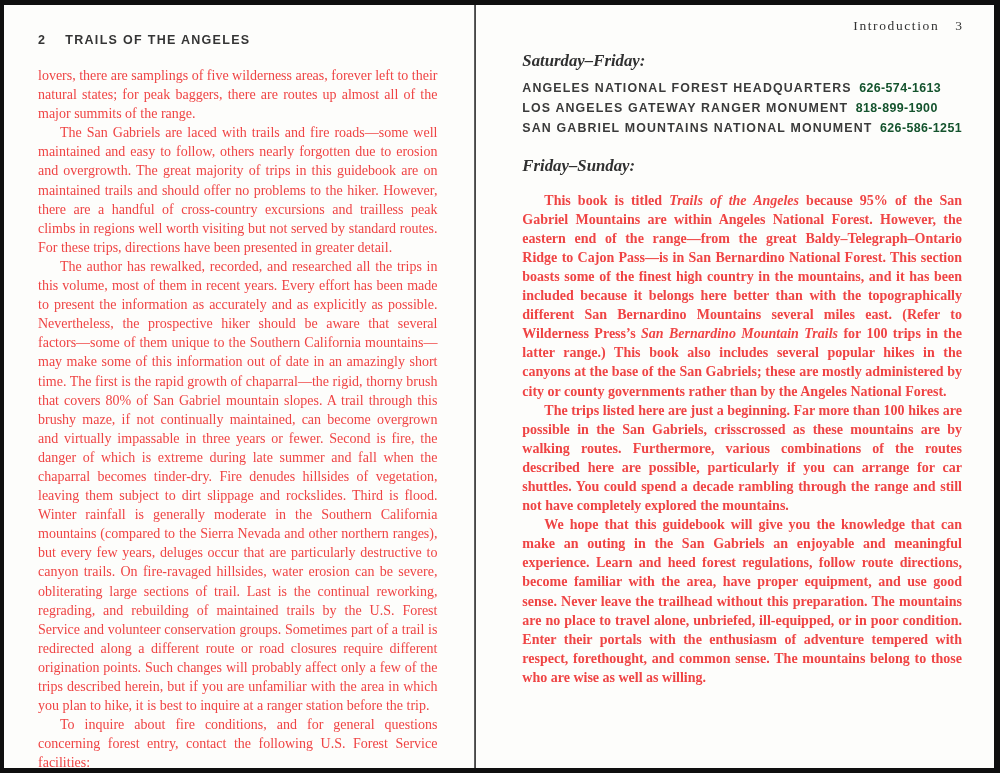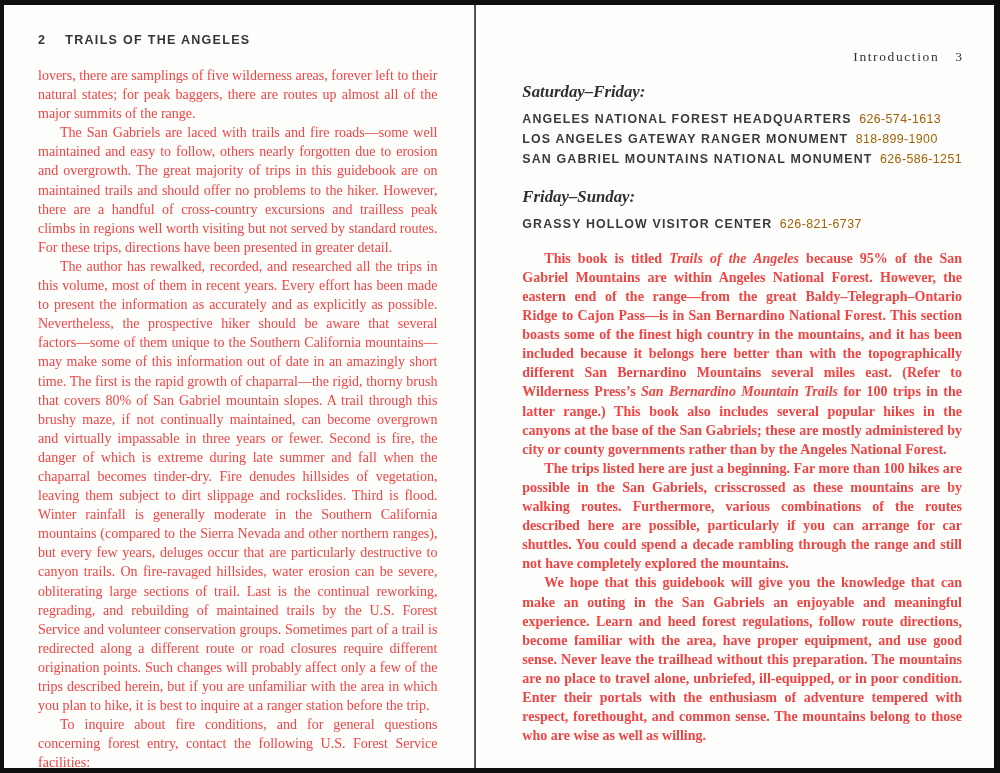--- a/index.html
+++ b/index.html
@@ -28,21 +28,21 @@
   .page-left {
     width: 496px;
     padding: 28px 37px 0 34px;
   }
   .spine {
     width: 2px;
     background: linear-gradient(to right, #6a6a6a, #3c3c3c);
   }
   .page-right {
     flex: 1;
-    padding: 44px 32px 0 46px;
+    padding: 13px 32px 0 46px;
   }
   
   .running-head {
     height: 15px;
     margin-bottom: 18px;
     white-space: nowrap;
   }
   .rh-left {
     font-family: "Liberation Sans", sans-serif;
     font-size: 12.5px;
@@ -87,23 +87,23 @@
     font-size: 12.4px;
     line-height: 20.2px;
     white-space: nowrap;
   }
   .fac-name {
     font-weight: 700;
     letter-spacing: 1.15px;
     color: #3a3a3a;
   }
   .fac-phone {
-    font-weight: 400;
+    font-weight: 700;
     letter-spacing: 0.4px;
-    color: #a16207;
+    color: #14532d;
     margin-left: 4px;
   }
   .right-paras { margin-top: 15px; font-weight: bold; }
 </style>
 </head>
 <body>
 
 <div class="spread">
 
   <div class="page page-left">
@@ -135,24 +135,20 @@
       <div class="facility">
         <span class="fac-name">LOS ANGELES GATEWAY RANGER MONUMENT</span>
         <span class="fac-phone">818-899-1900</span>
       </div>
       <div class="facility">
         <span class="fac-name">SAN GABRIEL MOUNTAINS NATIONAL MONUMENT</span>
         <span class="fac-phone">626-586-1251</span>
       </div>
 
       <div class="sched-heading">Friday–Sunday:</div>
-      <div class="facility">
-        <span class="fac-name">GRASSY HOLLOW VISITOR CENTER</span>
-        <span class="fac-phone">626-821-6737</span>
-      </div>
     </div>
 
     <div class="bodytext right-paras">
       <p class="indent"><span>This book is titled </span><i>Trails of the Angeles</i><span> because 95% of the San Gabriel Mountains are within Angeles National Forest. However, the eastern end of the range—from the great Baldy–Telegraph–Ontario Ridge to Cajon Pass—is in San Bernardino National Forest. This section boasts some of the finest high country in the mountains, and it has been included because it belongs here better than with the topographically different San Bernardino Mountains several miles east. (Refer to Wilderness Press’s </span><i>San Bernardino Mountain Trails</i><span> for 100 trips in the latter range.) This book also includes several popular hikes in the canyons at the base of the San Gabriels; these are mostly administered by city or county governments rather than by the Angeles National Forest.</span></p>
       <p class="indent"><span>The trips listed here are just a beginning. Far more than 100 hikes are possible in the San Gabriels, crisscrossed as these mountains are by walking routes. Furthermore, various combinations of the routes described here are possible, particularly if you can arrange for car shuttles. You could spend a decade rambling through the range and still not have completely explored the mountains.</span></p>
       <p class="indent"><span>We hope that this guidebook will give you the knowledge that can make an outing in the San Gabriels an enjoyable and meaningful experience. Learn and heed forest regulations, follow route directions, become familiar with the area, have proper equipment, and use good sense. Never leave the trailhead without this preparation. The mountains are no place to travel alone, unbriefed, ill-equipped, or in poor condition. Enter their portals with the enthusiasm of adventure tempered with respect, forethought, and common sense. The mountains belong to those who are wise as well as willing.</span></p>
     </div>
   </div>
 
 </div>

